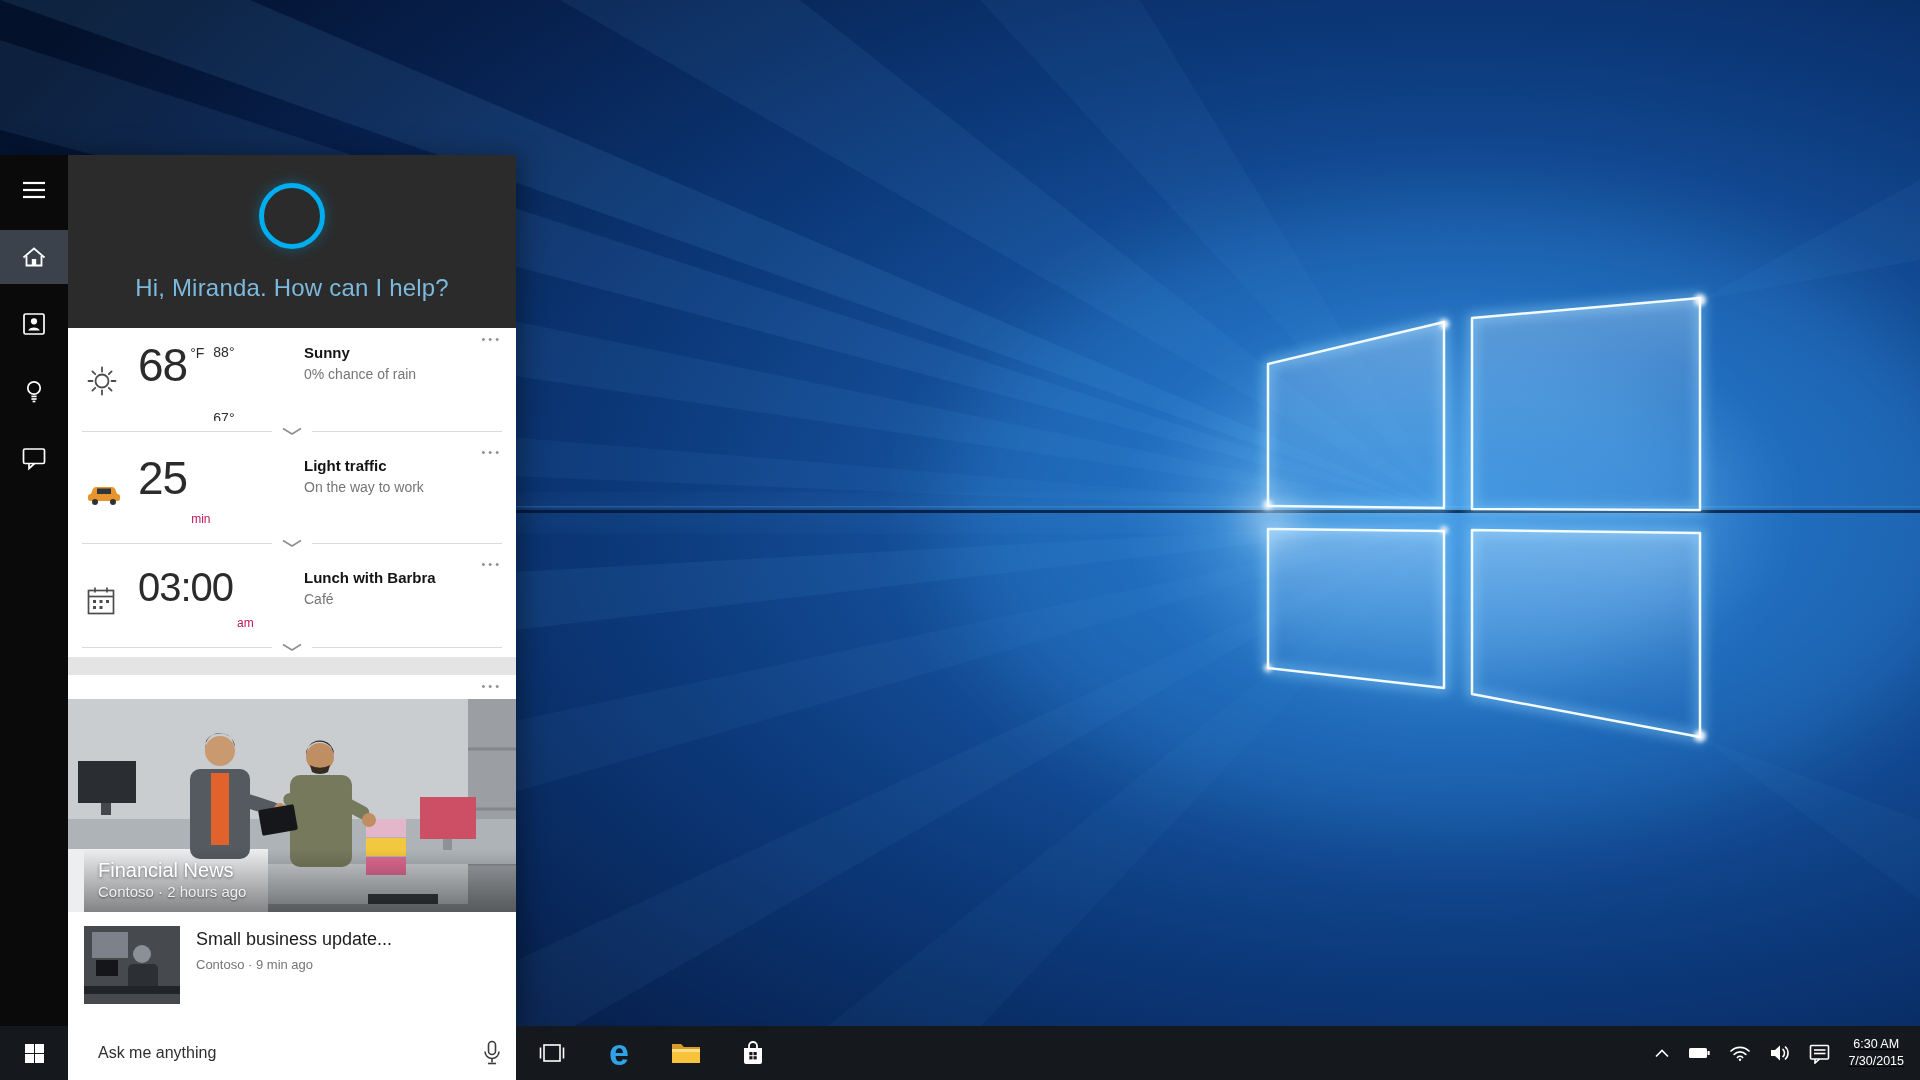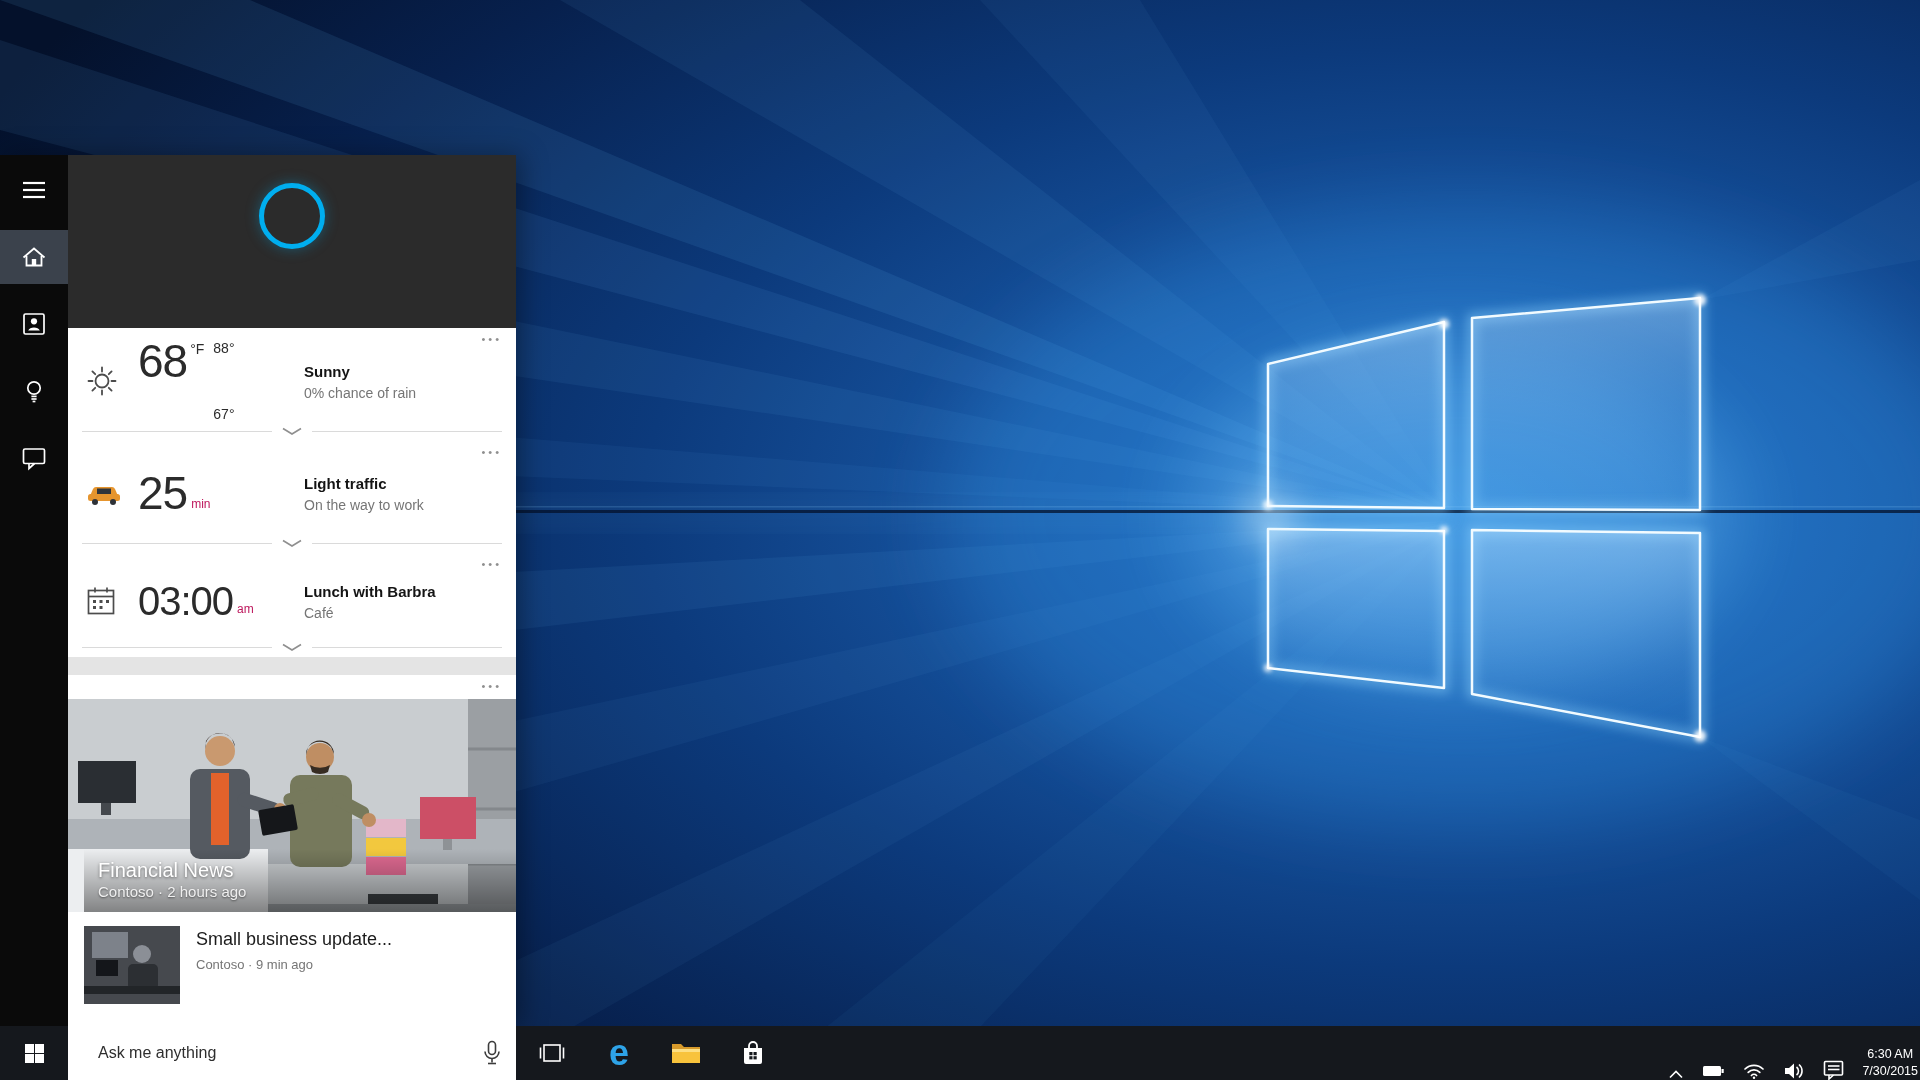--- a/index.html
+++ b/index.html
@@ -25,21 +25,21 @@
     border:5px solid #00aeef; border-radius:50%; box-shadow:0 0 14px rgba(0,174,239,.35); }
   .greeting { position:absolute; left:0; right:0; bottom:26px; text-align:center;
     color:#7cb9dc; font-size:24px; font-weight:300; letter-spacing:.2px; }
 
   .card { position:relative; background:#fff; flex:none; }
   .card.weather { height:113px; }
   .card.traffic { height:112px; }
   .card.cal     { height:104px; }
   .card-menu { position:absolute; top:5px; right:14px; font-size:11px; letter-spacing:3px;
     color:#8f8f8f; cursor:pointer; user-select:none; }
-  .card-body { display:flex; align-items:center; height:calc(100% - 22px); padding:14px 16px 0 18px; }
+  .card-body { display:flex; height:calc(100% - 22px); padding:14px 16px 0 18px; }
   .icon-col { width:52px; flex:none; display:flex; align-items:center; }
   .value-col { width:166px; flex:none; display:flex; align-items:flex-start; }
   .big-val { font-size:46px; line-height:1; color:#2b2b2b; font-weight:300; letter-spacing:-1px; }
   .big-val.smaller { font-size:40px; }
   .wx-side { display:flex; margin-left:3px; }
   .unit-top { font-size:14px; color:#2b2b2b; margin-top:3px; }
   .hi-lo { display:flex; flex-direction:column; font-size:14px; line-height:1.3; color:#2b2b2b; margin-left:9px; margin-top:1px;gap:48px; }
   .unit-bottom { font-size:12px; color:#be185d; align-self:flex-end; margin-left:4px; margin-bottom:5px; }
   .text-col { flex:1; padding-top:2px; }
   .card-title { font-size:15px; font-weight:700; color:#141414; }
@@ -71,21 +71,21 @@
     display:flex; align-items:stretch; z-index:10; }
   .start-btn { width:68px; display:flex; align-items:center; justify-content:center; cursor:pointer; flex:none; }
   .search-box { width:448px; background:#fff; display:flex; align-items:center; flex:none; }
   .search-box input { flex:1; border:none; outline:none; background:transparent; font-size:16px;
     padding-left:30px; color:#222; font-family:"Liberation Sans", sans-serif; }
   .search-box input::placeholder { color:#2e2e2e; opacity:1; }
   .mic-btn { width:48px; height:100%; display:flex; align-items:center; justify-content:center; cursor:pointer; flex:none; }
   .apps { display:flex; margin-left:8px; gap:11px; }
   .app-btn { width:56px; display:flex; align-items:center; justify-content:center; cursor:pointer; }
   .edge-glyph { color:#2ea3e8; font-size:36px; font-weight:700; line-height:1; }
-  .tray { margin-left:auto; display:flex; align-items:flex-end; gap:18px; padding-right:2px; }
+  .tray { margin-left:auto; display:flex; align-items:center; gap:18px; padding-right:16px;text-decoration:underline; }
   .tray-btn { display:flex; align-items:center; justify-content:center; cursor:pointer; }
   .clock { color:#fff; font-size:12.5px; line-height:1.35; text-align:center; cursor:pointer; }
 </style>
 </head>
 <body>
 
 <div class="desktop">
 
   <svg class="wallpaper" viewBox="0 0 1920 1080" preserveAspectRatio="none">
     <defs>
@@ -202,20 +202,21 @@
           <rect x="2.5" y="4" width="21" height="14.5" rx="1.5" fill="none" stroke="#fff" stroke-width="1.7"></rect>
           <path d="M8,18.5 v5 l5.5,-5" fill="none" stroke="#fff" stroke-width="1.7"></path>
         </svg>
       </div>
     </div>
 
     <div class="panel">
 
       <div class="cortana-header">
         <div class="cortana-ring"></div>
+        <div class="greeting">Hi, Miranda. How can I help?</div>
       </div>
 
       <div class="card weather">
         <div class="card-menu">•••</div>
         <div class="card-body">
           <div class="icon-col">
             <svg width="32" height="32" viewBox="0 0 32 32" fill="none" stroke="#4c4c4c" stroke-width="1.8" stroke-linecap="round">
               <circle cx="16" cy="16" r="6.5"></circle>
               <line x1="16" y1="2.5" x2="16" y2="6.5"></line>
                 <line x1="16" y1="25.5" x2="16" y2="29.5"></line>

